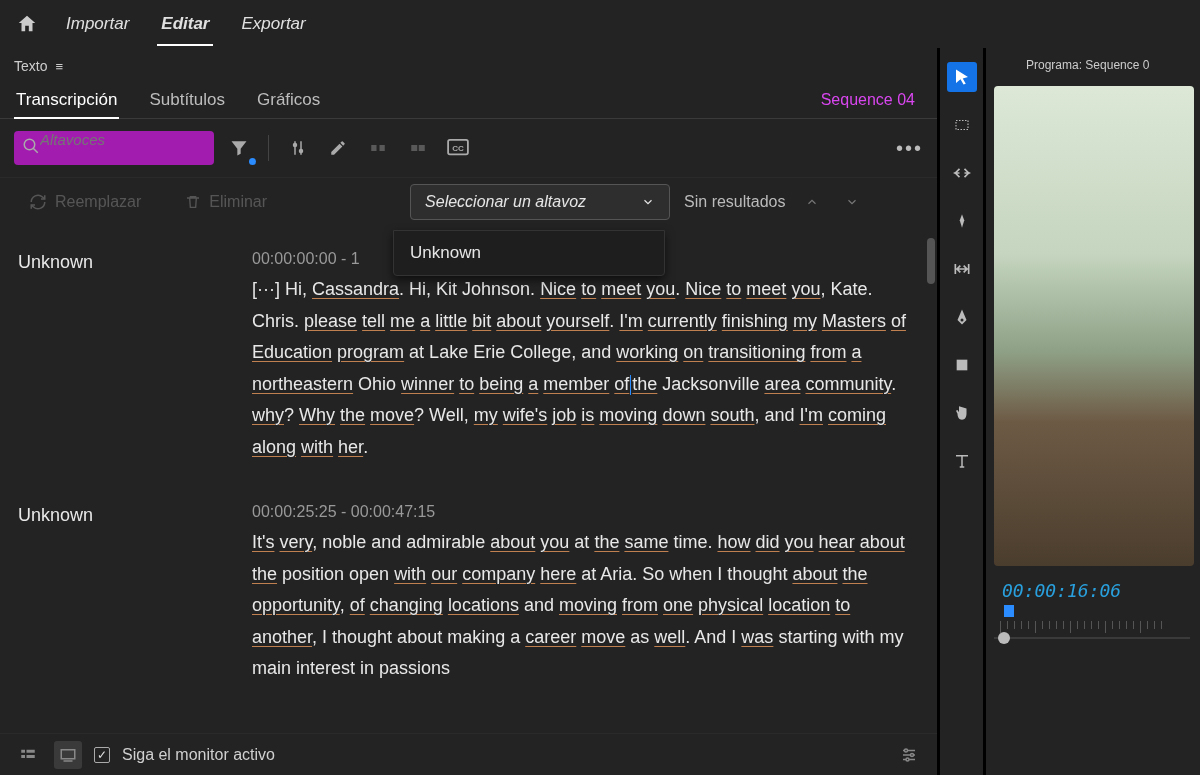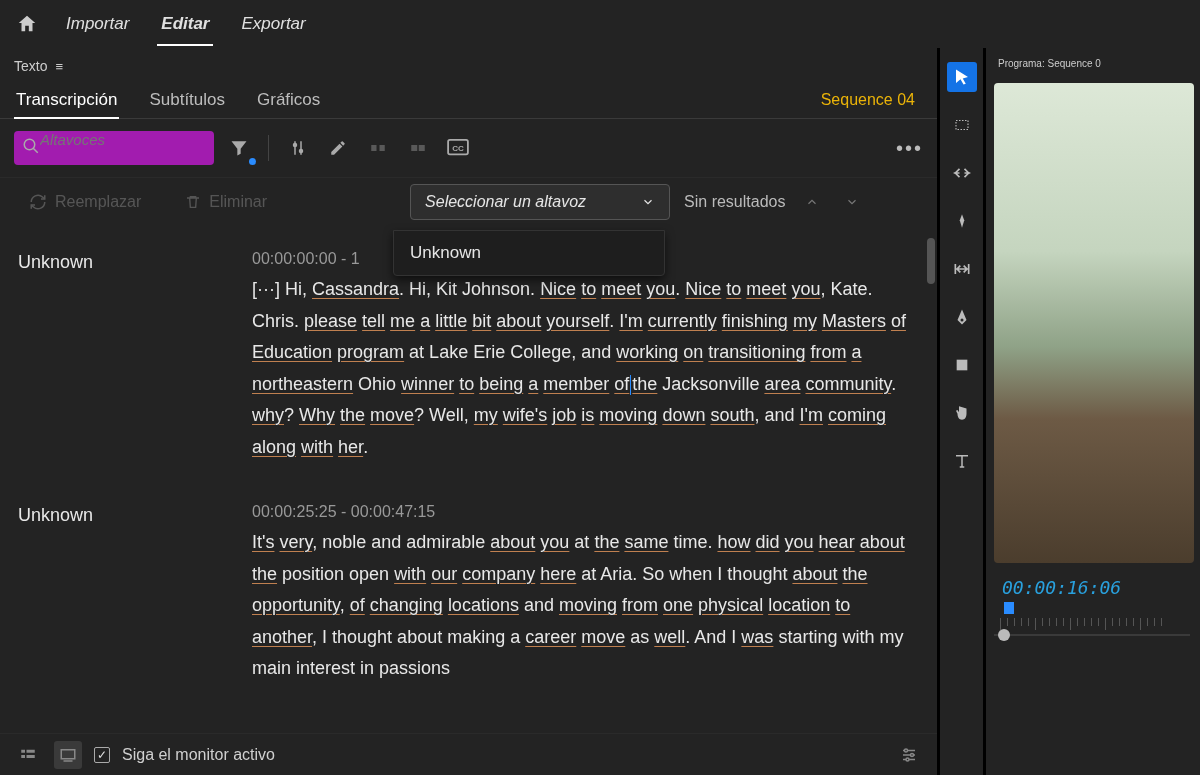--- a/index.html
+++ b/index.html
@@ -80,21 +80,21 @@
 .subtab.active::after {
   content:"";
   position:absolute;
   bottom:-1px; left:0; right:0;
   height:2px;
   background:#fff;
 }
 .seq-label {
   margin-left: auto;
   font-size: 16px;
-  color: #eab308;
+  color: #d946ef;
   padding-right: 8px;
 }
 .toolbar {
   display: flex;
   align-items: center;
   padding: 12px 14px;
   gap: 10px;
   border-bottom: 1px solid #2a2a2a;
 }
 .search-wrap {
@@ -269,22 +269,23 @@
   color:#fff;
 }
 .program-panel {
   flex: 1;
   background:#232323;
   display:flex;
   flex-direction:column;
 }
 .prog-header {
   padding: 10px 12px 6px;
-  font-size:10px;
+  font-size:12px;
   color:#ccc;
+  margin-left:28px;
 }
 .prog-body {
   flex:1;
   padding: 8px 0 0 8px;
   position:relative;
   font-style:italic;
 }
 .video-frame {
   width: 200px;
   height: 480px;

